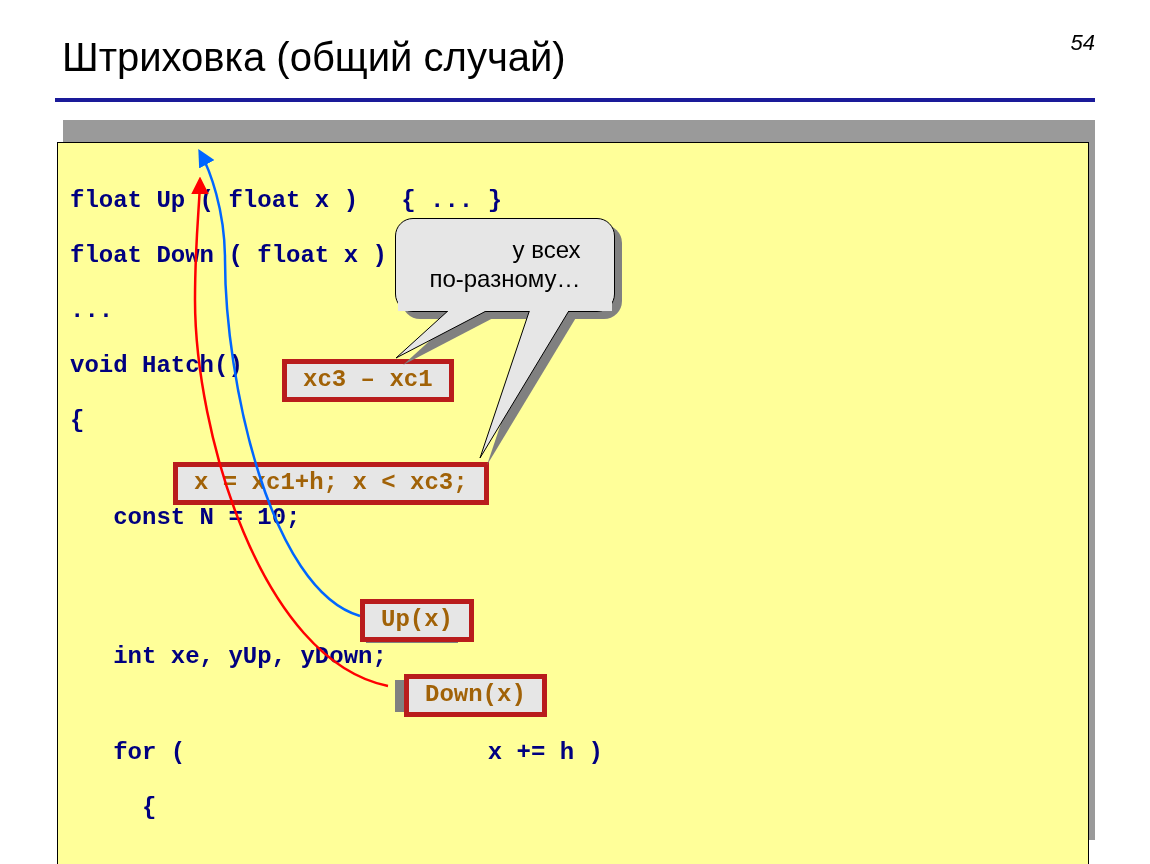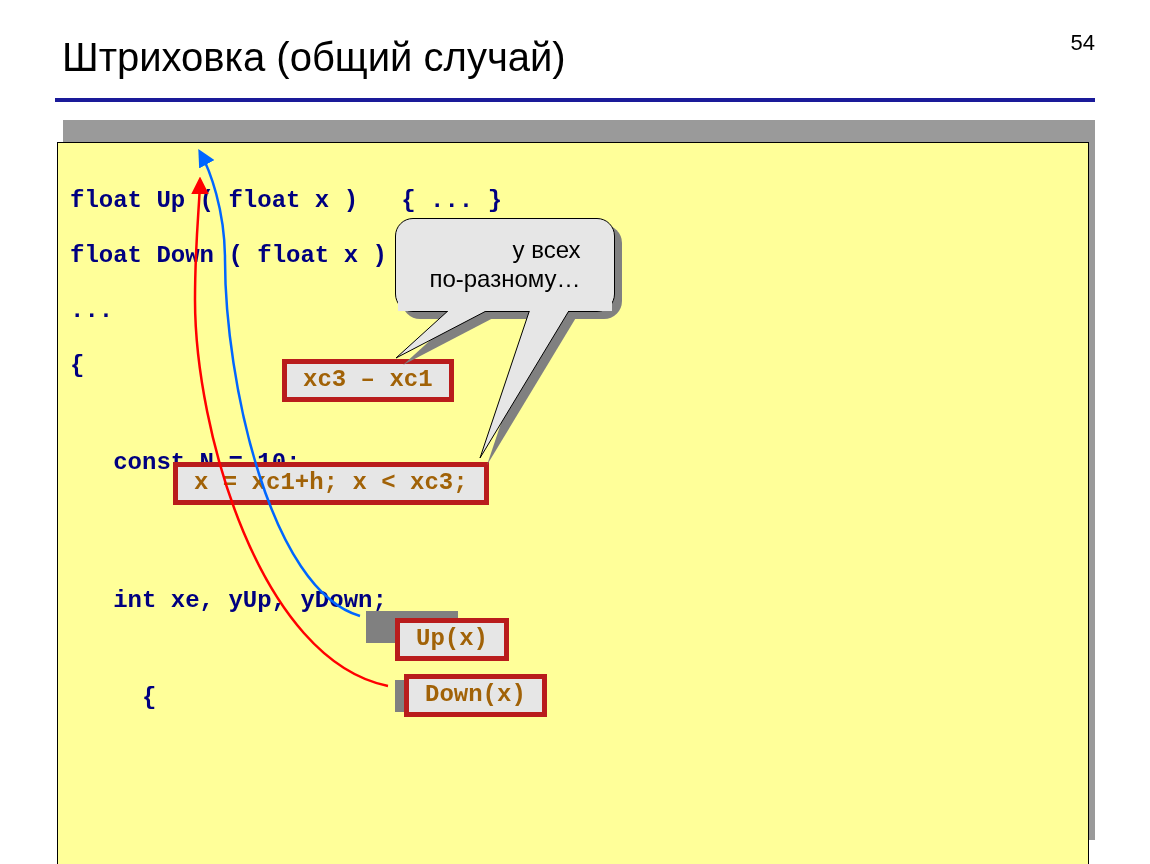--- a/index.html
+++ b/index.html
@@ -12,20 +12,21 @@
     font-family: Arial, Helvetica, sans-serif;
     position: relative;
     overflow: hidden;
   }
   .page-number {
     position: absolute;
     top: 30px;
     right: 55px;
     font-size: 22px;
     color: #000;
+    font-style: italic;
   }
   .title {
     position: absolute;
     top: 35px;
     left: 62px;
     font-size: 40px;
     font-weight: normal;
     color: #000;
   }
   .rule {
@@ -122,27 +123,29 @@
 
 <div class="page-number">54</div>
 <div class="title">Штриховка (общий случай)</div>
 <div class="rule"></div>
 
 <div class="code-shadow"></div>
 <div class="code-box">
 <span class="code-line">float Up ( float x )   { ... }</span>
 <span class="code-line">float Down ( float x ) { ... }</span>
 <span class="code-line">...</span>
+<span class="code-line">void Hatch()</span>
 <span class="code-line">{</span>
 <span class="gap"></span>
 <span class="code-line">   const N = 10;</span>
 <span class="gap"></span>
 <span class="gap"></span>
 <span class="code-line">   int xe, yUp, yDown;</span>
 <span class="gap"></span>
+<span class="code-line"><span>   for ( </span><span style="visibility:hidden;">x = xc1+h; x &lt; xc3;</span><span> x += h )</span></span>
 <span class="code-line">     {</span>
 
 
 
 
 
 
 
 
 
@@ -150,21 +153,21 @@
 
 </div>
 
 <div class="chip-shadow" style="left:288px; top:365px; width:152px; height:32px;"></div>
 <div class="chip" style="left:282px; top:359px;">xc3 – xc1</div>
 
 <div class="chip-shadow" style="left:179px; top:468px; width:308px; height:34px;"></div>
 <div class="chip" style="left:173px; top:462px;">x = xc1+h; x &lt; xc3;</div>
 
 <div class="chip-shadow" style="left:366px; top:611px; width:92px; height:32px;"></div>
-<div class="chip" style="left:360px; top:618px;margin-left:35px;">Up(x)</div>
+<div class="chip" style="left:360px; top:599px;">Up(x)</div>
 
 <div class="chip-shadow" style="left:395px; top:680px; width:122px; height:32px;"></div>
 <div class="chip" style="left:404px; top:674px;">Down(x)</div>
 
 <div class="bubble-shadow"></div>
 <div class="bubble">
     <span style="white-space:pre-line;">у всех
 по-разному…</span>
   </div>
 

